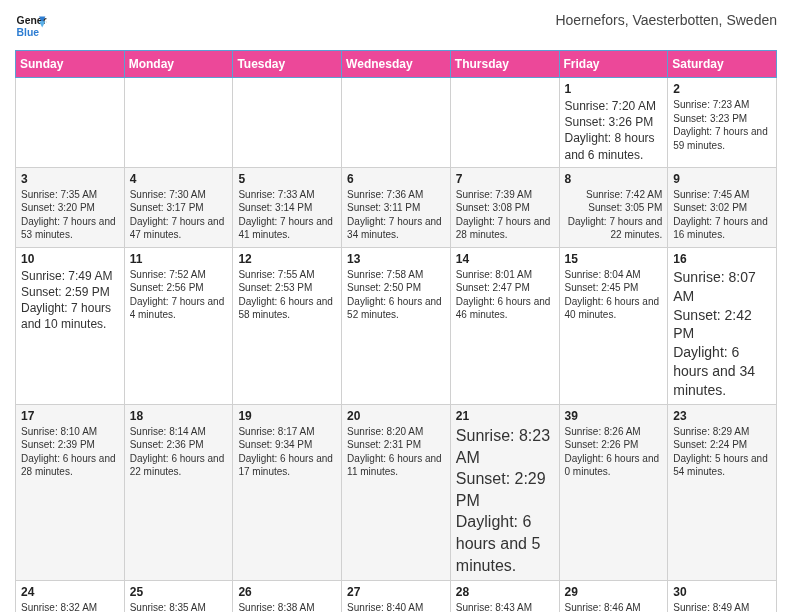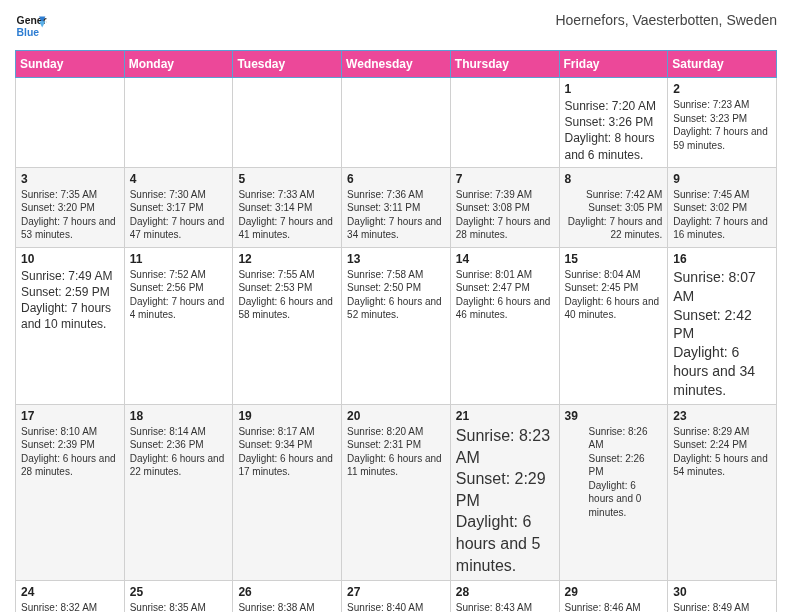--- a/index.html
+++ b/index.html
@@ -239,21 +239,21 @@
 Daylight: 6 hours and 11 minutes.</div>
         </td>
         <td>
           <span class="day-num">21</span>
           <div style="white-space: pre-line; font-size: 16px; line-height: 1.35;">Sunrise: 8:23 AM
 Sunset: 2:29 PM
 Daylight: 6 hours and 5 minutes.</div>
         </td>
         <td>
           <span class="day-num">39</span>
-          <div style="white-space: pre-line; font-size: 10px; line-height: 1.35; margin-left: 24px;">Sunrise: 8:26 AM
+          <div style="white-space: pre-line; font-size: 10px; line-height: 1.35;">Sunrise: 8:26 AM
 Sunset: 2:26 PM
 Daylight: 6 hours and 0 minutes.</div>
         </td>
         <td>
           <span class="day-num">23</span>
           <div style="white-space: pre-line; font-size: 10px; line-height: 1.35;">Sunrise: 8:29 AM
 Sunset: 2:24 PM
 Daylight: 5 hours and 54 minutes.</div>
         </td>
       </tr>

